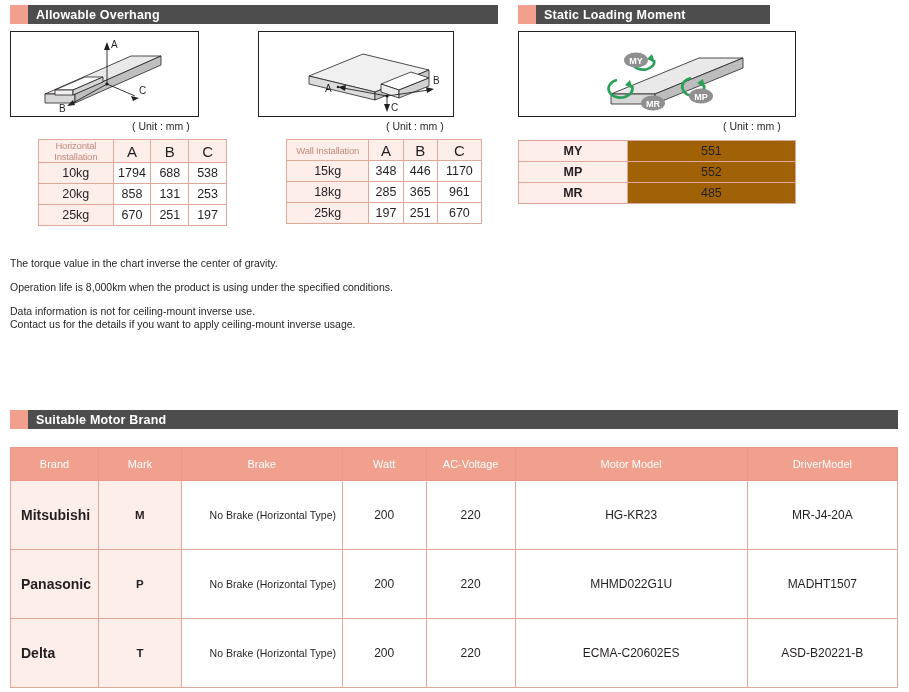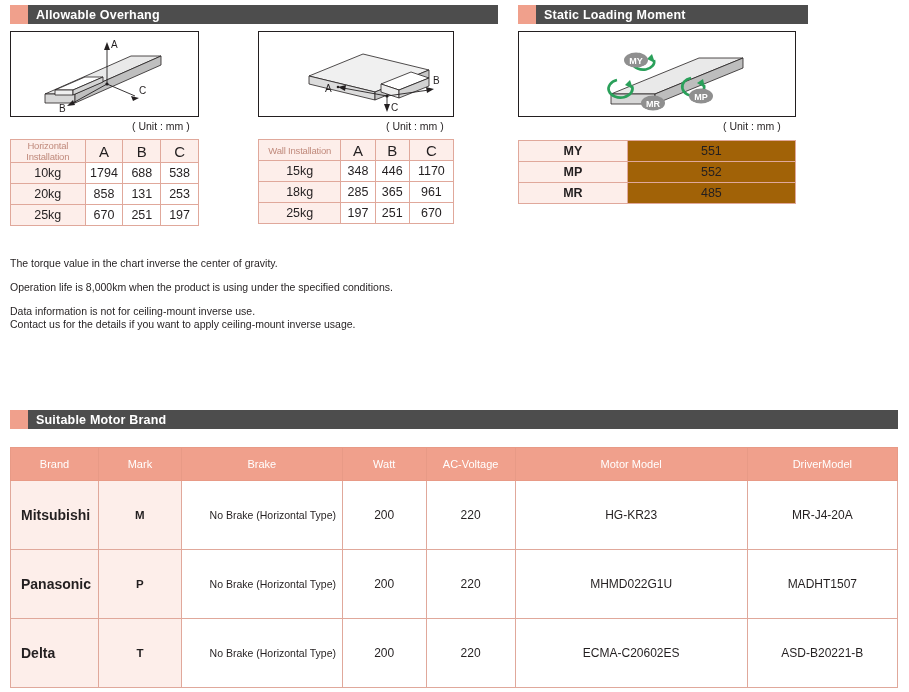--- a/index.html
+++ b/index.html
@@ -47,20 +47,21 @@
     font-size: 10.5px;
     color: #231f20;
     white-space: nowrap;
   }
 
   
   table.oh {
     position: absolute;
     border-collapse: collapse;
     font-size: 12.5px;
+    margin-left: 28px;
   }
   table.oh td, table.oh th {
     border: 1px solid #e0a89b;
     text-align: center;
     font-weight: normal;
     padding: 0;
     height: 21px;
   }
   table.oh thead th {
     background: #fdeeea;
@@ -159,21 +160,21 @@
 </head>
 <body>
 
 <div class="page">
 
   <div class="sec-head" style="left:10px; top:5px; width:488px;">
     <div class="swatch"></div>
     <div class="bar">Allowable Overhang</div>
   </div>
 
-  <div class="sec-head" style="left:518px; top:5px; width:290px;">
+  <div class="sec-head" style="left:518px; top:5px; width:252px;">
     <div class="swatch"></div>
     <div class="bar">Static Loading Moment</div>
   </div>
 
   <div class="figbox" style="left:10px; top:31px; width:189px; height:86px;">
     <svg width="187" height="84" viewBox="0 0 187 84">
 
       <polygon points="34,62 120,24 150,24 64,62" fill="#e9e9e9" stroke="#231f20" stroke-width="0.8"></polygon>
       <polygon points="34,62 34,71 64,71 64,62" fill="#d7d7d7" stroke="#231f20" stroke-width="0.8"></polygon>
       <polygon points="64,62 150,24 150,33 64,71" fill="#bfbfbf" stroke="#231f20" stroke-width="0.8"></polygon>

